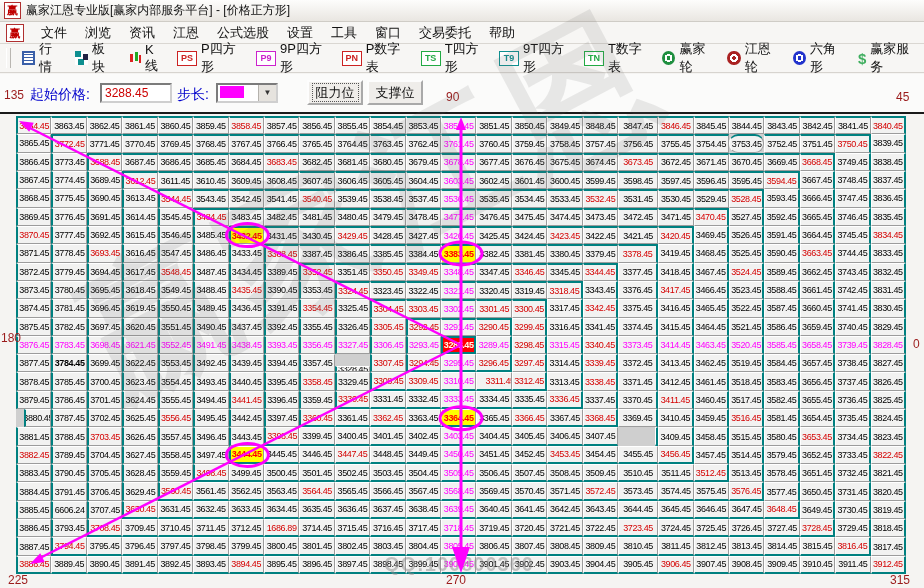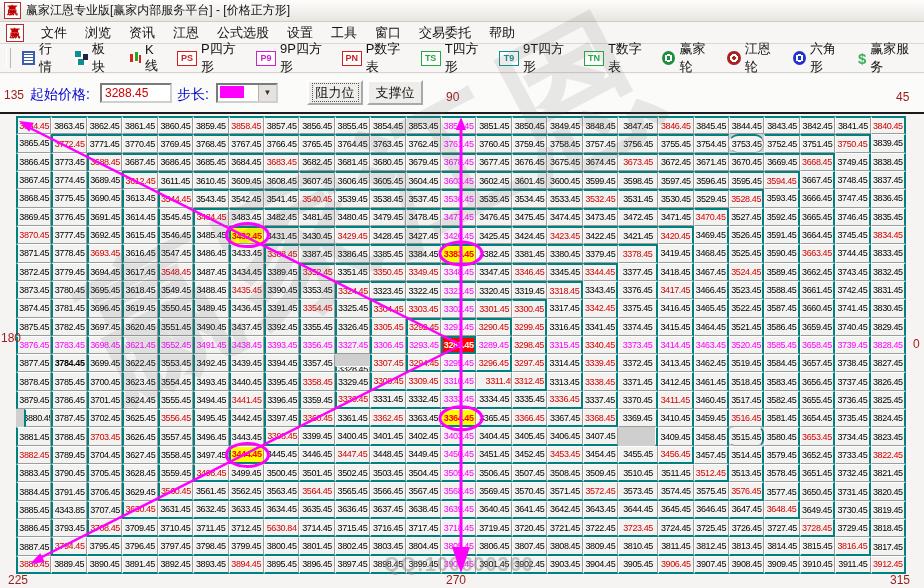--- a/index.html
+++ b/index.html
@@ -635,21 +635,21 @@
       <div class="cell" style="border-width: 1px 1px 2px; border-style: solid; border-color: rgb(255, 255, 255) rgb(156, 156, 156) rgb(0, 128, 128) rgb(255, 255, 255);">3401.45</div>
       <div class="cell" style="border-width: 1px 1px 2px; border-style: solid; border-color: rgb(255, 255, 255) rgb(156, 156, 156) rgb(0, 128, 128) rgb(255, 255, 255);">3402.45</div>
       <div class="cell m" style="border-width: 1px 1px 2px; border-style: solid; border-color: rgb(255, 255, 255) rgb(156, 156, 156) rgb(0, 128, 128) rgb(255, 255, 255);">3403.45</div>
       <div class="cell" style="border-width: 1px 1px 2px; border-style: solid; border-color: rgb(255, 255, 255) rgb(156, 156, 156) rgb(0, 128, 128) rgb(255, 255, 255);">3404.45</div>
       <div class="cell" style="border-width: 1px 1px 2px; border-style: solid; border-color: rgb(255, 255, 255) rgb(156, 156, 156) rgb(0, 128, 128) rgb(255, 255, 255);">3405.45</div>
       <div class="cell" style="border-width: 1px 1px 2px; border-style: solid; border-color: rgb(255, 255, 255) rgb(156, 156, 156) rgb(0, 128, 128) rgb(255, 255, 255);">3406.45</div>
       <div class="cell" style="border-width: 1px 1px 2px; border-style: solid; border-color: rgb(255, 255, 255) rgb(156, 156, 156) rgb(0, 128, 128) rgb(255, 255, 255);">3407.45</div>
       <div class="cell r" style="border-width: 1px 2px 2px 1px; border-style: solid; border-color: rgb(255, 255, 255) rgb(0, 128, 128) rgb(0, 128, 128) rgb(255, 255, 255); margin-left: 37px;">3408.45</div>
       <div class="cell" style="border-width: 1px 2px 1px 1px; border-style: solid; border-color: rgb(255, 255, 255) rgb(0, 128, 128) rgb(156, 156, 156) rgb(255, 255, 255);">3409.45</div>
       <div class="cell" style="border-width: 1px 2px 1px 1px; border-style: solid; border-color: rgb(255, 255, 255) rgb(0, 128, 128) rgb(156, 156, 156) rgb(255, 255, 255);">3458.45</div>
-      <div class="cell" style="border-width: 1px 2px 1px 1px; border-style: solid; border-color: rgb(255, 255, 255) rgb(0, 128, 128) rgb(156, 156, 156) rgb(255, 255, 255); border-radius: 6px;">3515.45</div>
+      <div class="cell" style="border-width: 1px 2px 1px 1px; border-style: solid; border-color: rgb(255, 255, 255) rgb(0, 128, 128) rgb(156, 156, 156) rgb(255, 255, 255);">3515.45</div>
       <div class="cell" style="border-width: 1px 2px 1px 1px; border-style: solid; border-color: rgb(255, 255, 255) rgb(0, 128, 128) rgb(156, 156, 156) rgb(255, 255, 255);">3580.45</div>
       <div class="cell r" style="border-width: 1px 2px 1px 1px; border-style: solid; border-color: rgb(255, 255, 255) rgb(0, 128, 128) rgb(156, 156, 156) rgb(255, 255, 255);">3653.45</div>
       <div class="cell" style="border-width: 1px 2px 1px 1px; border-style: solid; border-color: rgb(255, 255, 255) rgb(0, 128, 128) rgb(156, 156, 156) rgb(255, 255, 255);">3734.45</div>
       <div class="cell" style="border-width: 1px 2px 1px 1px; border-style: solid; border-color: rgb(255, 255, 255) rgb(0, 128, 128) rgb(156, 156, 156) rgb(255, 255, 255);">3823.45</div>
       <div class="cell r" style="border-width: 1px 1px 1px 2px; border-style: solid; border-color: rgb(255, 255, 255) rgb(156, 156, 156) rgb(156, 156, 156) rgb(0, 128, 128);">3882.45</div>
       <div class="cell" style="border-width: 1px 1px 1px 2px; border-style: solid; border-color: rgb(255, 255, 255) rgb(156, 156, 156) rgb(156, 156, 156) rgb(0, 128, 128);">3789.45</div>
       <div class="cell" style="border-width: 1px 1px 1px 2px; border-style: solid; border-color: rgb(255, 255, 255) rgb(156, 156, 156) rgb(156, 156, 156) rgb(0, 128, 128);">3704.45</div>
       <div class="cell" style="border-width: 1px 1px 1px 2px; border-style: solid; border-color: rgb(255, 255, 255) rgb(156, 156, 156) rgb(156, 156, 156) rgb(0, 128, 128);">3627.45</div>
       <div class="cell" style="border-width: 1px 1px 1px 2px; border-style: solid; border-color: rgb(255, 255, 255) rgb(156, 156, 156) rgb(156, 156, 156) rgb(0, 128, 128);">3558.45</div>
       <div class="cell" style="border-width: 1px 1px 1px 2px; border-style: solid; border-color: rgb(255, 255, 255) rgb(156, 156, 156) rgb(156, 156, 156) rgb(0, 128, 128);">3497.45</div>
@@ -716,21 +716,21 @@
       <div class="cell r" style="border-width: 1px 1px 2px; border-style: solid; border-color: rgb(255, 255, 255) rgb(156, 156, 156) rgb(0, 128, 128) rgb(255, 255, 255);">3572.45</div>
       <div class="cell" style="border-width: 1px 1px 2px; border-style: solid; border-color: rgb(255, 255, 255) rgb(156, 156, 156) rgb(0, 128, 128) rgb(255, 255, 255);">3573.45</div>
       <div class="cell" style="border-width: 1px 1px 2px; border-style: solid; border-color: rgb(255, 255, 255) rgb(156, 156, 156) rgb(0, 128, 128) rgb(255, 255, 255);">3574.45</div>
       <div class="cell" style="border-width: 1px 1px 2px; border-style: solid; border-color: rgb(255, 255, 255) rgb(156, 156, 156) rgb(0, 128, 128) rgb(255, 255, 255);">3575.45</div>
       <div class="cell r" style="border-width: 1px 2px 2px 1px; border-style: solid; border-color: rgb(255, 255, 255) rgb(0, 128, 128) rgb(0, 128, 128) rgb(255, 255, 255);">3576.45</div>
       <div class="cell" style="border-width: 1px 2px 1px 1px; border-style: solid; border-color: rgb(255, 255, 255) rgb(0, 128, 128) rgb(156, 156, 156) rgb(255, 255, 255);">3577.45</div>
       <div class="cell" style="border-width: 1px 2px 1px 1px; border-style: solid; border-color: rgb(255, 255, 255) rgb(0, 128, 128) rgb(156, 156, 156) rgb(255, 255, 255);">3650.45</div>
       <div class="cell" style="border-width: 1px 2px 1px 1px; border-style: solid; border-color: rgb(255, 255, 255) rgb(0, 128, 128) rgb(156, 156, 156) rgb(255, 255, 255);">3731.45</div>
       <div class="cell" style="border-width: 1px 2px 1px 1px; border-style: solid; border-color: rgb(255, 255, 255) rgb(0, 128, 128) rgb(156, 156, 156) rgb(255, 255, 255);">3820.45</div>
       <div class="cell" style="border-width: 1px 1px 1px 2px; border-style: solid; border-color: rgb(255, 255, 255) rgb(156, 156, 156) rgb(156, 156, 156) rgb(0, 128, 128);">3885.45</div>
-      <div class="cell" style="border-width: 1px 1px 1px 2px; border-style: solid; border-color: rgb(255, 255, 255) rgb(156, 156, 156) rgb(156, 156, 156) rgb(0, 128, 128);">4343.85</div>
+      <div class="cell" style="border-width: 1px 1px 1px 2px; border-style: solid; border-color: rgb(255, 255, 255) rgb(156, 156, 156) rgb(156, 156, 156) rgb(0, 128, 128);">6606.24</div>
       <div class="cell" style="border-width: 1px 1px 1px 2px; border-style: solid; border-color: rgb(255, 255, 255) rgb(156, 156, 156) rgb(156, 156, 156) rgb(0, 128, 128);">3707.45</div>
       <div class="cell r" style="border-width: 1px 1px 2px 2px; border-style: solid; border-color: rgb(255, 255, 255) rgb(156, 156, 156) rgb(0, 128, 128) rgb(0, 128, 128);">3630.45</div>
       <div class="cell" style="border-width: 1px 1px 2px; border-style: solid; border-color: rgb(255, 255, 255) rgb(156, 156, 156) rgb(0, 128, 128) rgb(255, 255, 255);">3631.45</div>
       <div class="cell" style="border-width: 1px 1px 2px; border-style: solid; border-color: rgb(255, 255, 255) rgb(156, 156, 156) rgb(0, 128, 128) rgb(255, 255, 255);">3632.45</div>
       <div class="cell" style="border-width: 1px 1px 2px; border-style: solid; border-color: rgb(255, 255, 255) rgb(156, 156, 156) rgb(0, 128, 128) rgb(255, 255, 255);">3633.45</div>
       <div class="cell" style="border-width: 1px 1px 2px; border-style: solid; border-color: rgb(255, 255, 255) rgb(156, 156, 156) rgb(0, 128, 128) rgb(255, 255, 255);">3634.45</div>
       <div class="cell" style="border-width: 1px 1px 2px; border-style: solid; border-color: rgb(255, 255, 255) rgb(156, 156, 156) rgb(0, 128, 128) rgb(255, 255, 255);">3635.45</div>
       <div class="cell" style="border-width: 1px 1px 2px; border-style: solid; border-color: rgb(255, 255, 255) rgb(156, 156, 156) rgb(0, 128, 128) rgb(255, 255, 255);">3636.45</div>
       <div class="cell" style="border-width: 1px 1px 2px; border-style: solid; border-color: rgb(255, 255, 255) rgb(156, 156, 156) rgb(0, 128, 128) rgb(255, 255, 255);">3637.45</div>
       <div class="cell" style="border-width: 1px 1px 2px; border-style: solid; border-color: rgb(255, 255, 255) rgb(156, 156, 156) rgb(0, 128, 128) rgb(255, 255, 255);">3638.45</div>
@@ -747,21 +747,21 @@
       <div class="cell" style="border-width: 1px 2px 1px 1px; border-style: solid; border-color: rgb(255, 255, 255) rgb(0, 128, 128) rgb(156, 156, 156) rgb(255, 255, 255);">3649.45</div>
       <div class="cell" style="border-width: 1px 2px 1px 1px; border-style: solid; border-color: rgb(255, 255, 255) rgb(0, 128, 128) rgb(156, 156, 156) rgb(255, 255, 255);">3730.45</div>
       <div class="cell" style="border-width: 1px 2px 1px 1px; border-style: solid; border-color: rgb(255, 255, 255) rgb(0, 128, 128) rgb(156, 156, 156) rgb(255, 255, 255);">3819.45</div>
       <div class="cell" style="border-width: 1px 1px 1px 2px; border-style: solid; border-color: rgb(255, 255, 255) rgb(156, 156, 156) rgb(156, 156, 156) rgb(0, 128, 128);">3886.45</div>
       <div class="cell" style="border-width: 1px 1px 1px 2px; border-style: solid; border-color: rgb(255, 255, 255) rgb(156, 156, 156) rgb(156, 156, 156) rgb(0, 128, 128);">3793.45</div>
       <div class="cell r" style="border-width: 1px 1px 2px 2px; border-style: solid; border-color: rgb(255, 255, 255) rgb(156, 156, 156) rgb(0, 128, 128) rgb(0, 128, 128);">3708.45</div>
       <div class="cell" style="border-width: 1px 1px 2px; border-style: solid; border-color: rgb(255, 255, 255) rgb(156, 156, 156) rgb(0, 128, 128) rgb(255, 255, 255);">3709.45</div>
       <div class="cell" style="border-width: 1px 1px 2px; border-style: solid; border-color: rgb(255, 255, 255) rgb(156, 156, 156) rgb(0, 128, 128) rgb(255, 255, 255);">3710.45</div>
       <div class="cell" style="border-width: 1px 1px 2px; border-style: solid; border-color: rgb(255, 255, 255) rgb(156, 156, 156) rgb(0, 128, 128) rgb(255, 255, 255);">3711.45</div>
       <div class="cell" style="border-width: 1px 1px 2px; border-style: solid; border-color: rgb(255, 255, 255) rgb(156, 156, 156) rgb(0, 128, 128) rgb(255, 255, 255);">3712.45</div>
-      <div class="cell r" style="border-width: 1px 1px 2px; border-style: solid; border-color: rgb(255, 255, 255) rgb(156, 156, 156) rgb(0, 128, 128) rgb(255, 255, 255);">5630.84</div>
+      <div class="cell r" style="border-width: 1px 1px 2px; border-style: solid; border-color: rgb(255, 255, 255) rgb(156, 156, 156) rgb(0, 128, 128) rgb(255, 255, 255);">1686.89</div>
       <div class="cell" style="border-width: 1px 1px 2px; border-style: solid; border-color: rgb(255, 255, 255) rgb(156, 156, 156) rgb(0, 128, 128) rgb(255, 255, 255);">3714.45</div>
       <div class="cell" style="border-width: 1px 1px 2px; border-style: solid; border-color: rgb(255, 255, 255) rgb(156, 156, 156) rgb(0, 128, 128) rgb(255, 255, 255);">3715.45</div>
       <div class="cell" style="border-width: 1px 1px 2px; border-style: solid; border-color: rgb(255, 255, 255) rgb(156, 156, 156) rgb(0, 128, 128) rgb(255, 255, 255);">3716.45</div>
       <div class="cell" style="border-width: 1px 1px 2px; border-style: solid; border-color: rgb(255, 255, 255) rgb(156, 156, 156) rgb(0, 128, 128) rgb(255, 255, 255);">3717.45</div>
       <div class="cell m" style="border-width: 1px 1px 2px; border-style: solid; border-color: rgb(255, 255, 255) rgb(156, 156, 156) rgb(0, 128, 128) rgb(255, 255, 255);">3718.45</div>
       <div class="cell" style="border-width: 1px 1px 2px; border-style: solid; border-color: rgb(255, 255, 255) rgb(156, 156, 156) rgb(0, 128, 128) rgb(255, 255, 255);">3719.45</div>
       <div class="cell" style="border-width: 1px 1px 2px; border-style: solid; border-color: rgb(255, 255, 255) rgb(156, 156, 156) rgb(0, 128, 128) rgb(255, 255, 255);">3720.45</div>
       <div class="cell" style="border-width: 1px 1px 2px; border-style: solid; border-color: rgb(255, 255, 255) rgb(156, 156, 156) rgb(0, 128, 128) rgb(255, 255, 255);">3721.45</div>
       <div class="cell" style="border-width: 1px 1px 2px; border-style: solid; border-color: rgb(255, 255, 255) rgb(156, 156, 156) rgb(0, 128, 128) rgb(255, 255, 255);">3722.45</div>
       <div class="cell r" style="border-width: 1px 1px 2px; border-style: solid; border-color: rgb(255, 255, 255) rgb(156, 156, 156) rgb(0, 128, 128) rgb(255, 255, 255);">3723.45</div>

